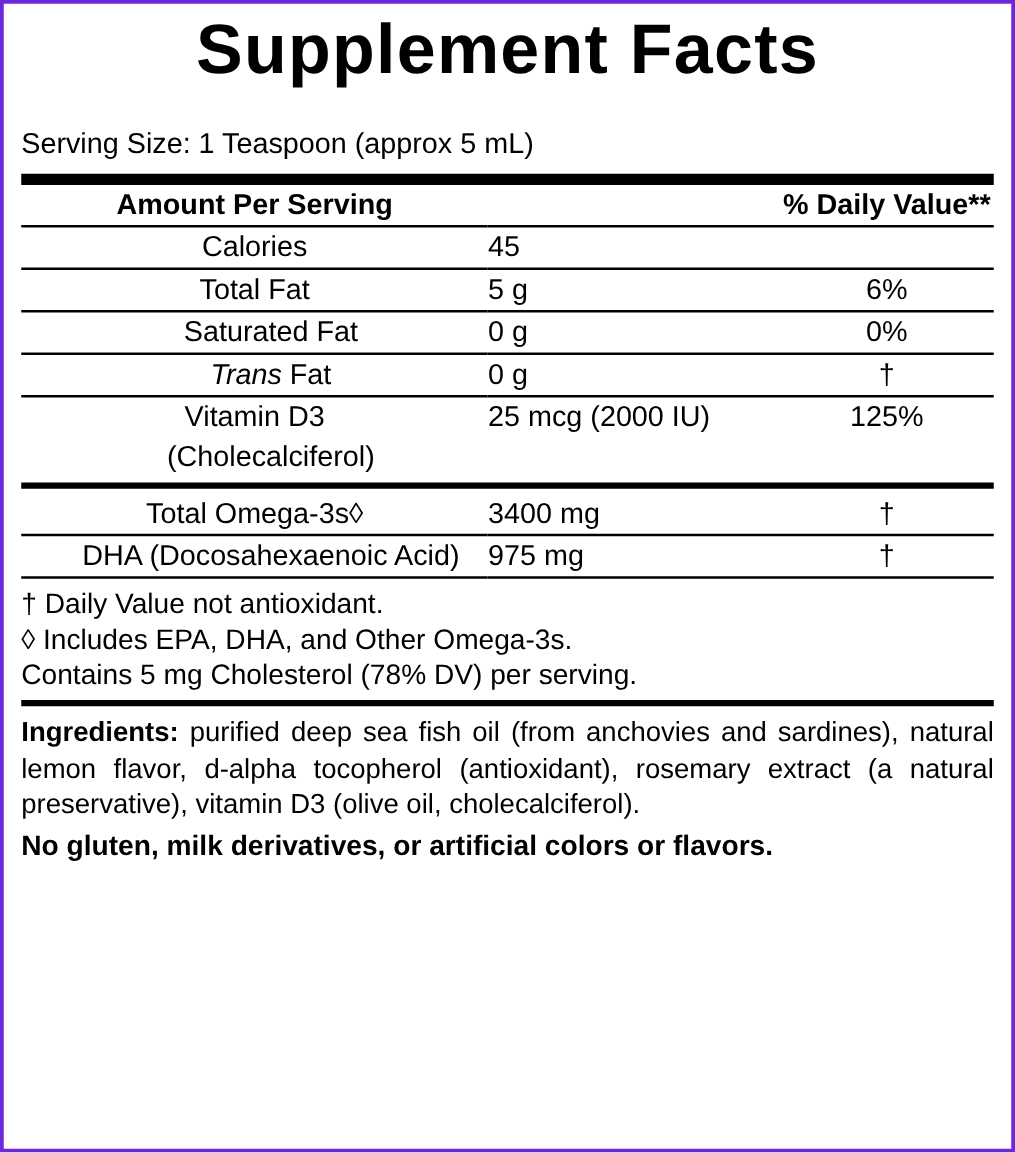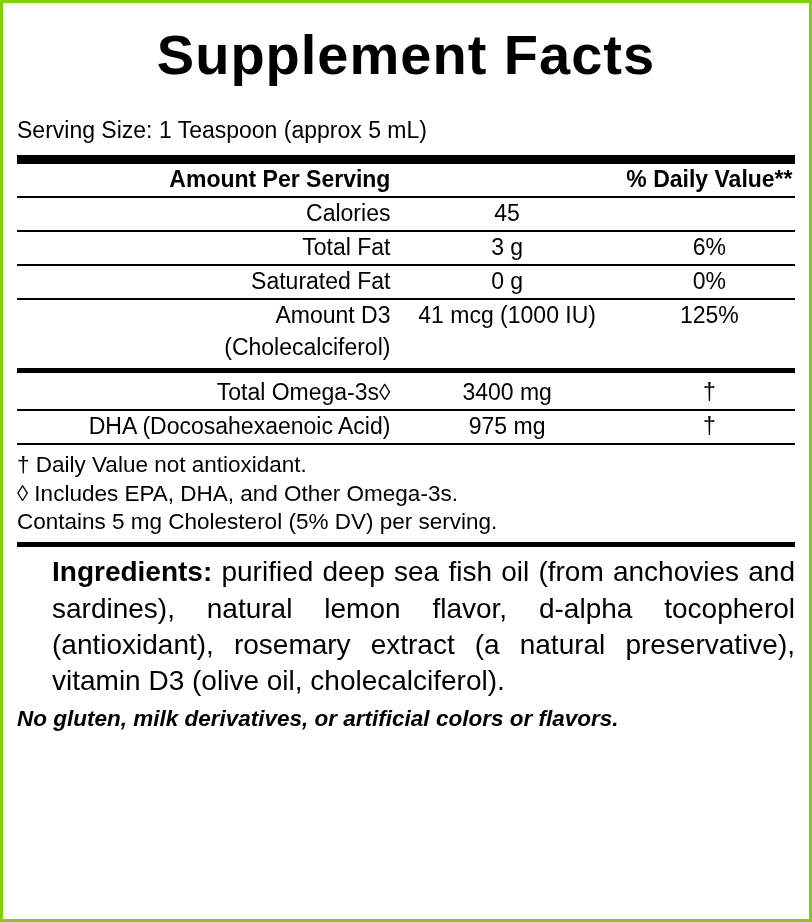--- a/index.html
+++ b/index.html
@@ -11,22 +11,22 @@
     width: 812px;
     height: 922px;
     font-family: "Liberation Sans", sans-serif;
     color: #000000;
     -webkit-font-smoothing: antialiased;
   }
   .panel {
     box-sizing: border-box;
     width: 812px;
     height: 922px;
-    border: 3px solid #84cc16;
-    padding: 20px 14px 0 14px;
+    border: 3px solid #6d28d9;
+    padding: 4px 14px 0 14px;
     position: relative;
   }
   .title {
     font-size: 56px;
     font-weight: bold;
     letter-spacing: 1px;
     line-height: 1.0;
     margin: 4px 0 10px 0;
     white-space: nowrap;
     text-align: center;
@@ -50,58 +50,56 @@
   }
   table.facts td {
     padding: 2px 0 3px 0;
     vertical-align: top;
     border-bottom: 2px solid #000000;
   }
   table.facts tr.no-rule td {
     border-bottom: none;
   }
   td.name {
-    text-align: right;
+    text-align: center;
     width: 48%;
   }
   td.amount {
-    text-align: center;
+    text-align: left;
     width: 30%;
     padding-right: 6px;
   }
   td.dv {
     text-align: center;
     width: 22%;
   }
   .indent1 {
     padding-left: 26px !important;
   }
   .italic {
     font-style: italic;
   }
   .footnotes {
     font-size: 22.5px;
     line-height: 1.28;
     padding: 6px 0 5px 0;
   }
   .ingredients {
-    font-size: 28px;
+    font-size: 22px;
     line-height: 1.30;
     text-align: justify;
     padding-top: 7px;
-    margin-left: 35px;
   }
   .ingredients b {
     font-weight: bold;
   }
   .nogluten {
     font-size: 22.5px;
     font-weight: bold;
     padding-top: 6px;
-    font-style: italic;
   }
   .spacer-sm { height: 4px; }
 </style>
 </head>
 <body>
 
 <div class="panel">
 
   <div class="title">Supplement Facts</div>
 
@@ -118,34 +116,39 @@
     </tr>
 
     <tr>
       <td class="name">Calories</td>
       <td class="amount">45</td>
       <td class="dv"></td>
     </tr>
 
     <tr>
       <td class="name">Total Fat</td>
-      <td class="amount">3 g</td>
+      <td class="amount">5 g</td>
       <td class="dv">6%</td>
     </tr>
 
     <tr>
       <td class="name indent1">Saturated Fat</td>
       <td class="amount">0 g</td>
       <td class="dv">0%</td>
     </tr>
 
+    <tr>
+      <td class="name indent1"><span class="italic">Trans</span><span> Fat</span></td>
+      <td class="amount">0 g</td>
+      <td class="dv">†</td>
+    </tr>
 
     <tr class="no-rule">
-      <td class="name">Amount D3</td>
-      <td class="amount">41 mcg (1000 IU)</td>
+      <td class="name">Vitamin D3</td>
+      <td class="amount">25 mcg (2000 IU)</td>
       <td class="dv">125%</td>
     </tr>
     <tr class="no-rule">
       <td class="name indent1">(Cholecalciferol)</td>
       <td class="amount"></td>
       <td class="dv"></td>
     </tr>
   </tbody>
     </table>
 
@@ -164,21 +167,21 @@
       <td class="name indent1">DHA (Docosahexaenoic Acid)</td>
       <td class="amount">975 mg</td>
       <td class="dv">†</td>
     </tr>
   </tbody>
     </table>
 
   <div class="footnotes">
     <div>† Daily Value not antioxidant.</div>
     <div>◊ Includes EPA, DHA, and Other Omega-3s.</div>
-    <div>Contains 5 mg Cholesterol (5% DV) per serving.</div>
+    <div>Contains 5 mg Cholesterol (78% DV) per serving.</div>
   </div>
 
   <div class="rule-med"></div>
 
   <div class="ingredients"><b>Ingredients:</b><span> purified deep sea fish oil (from anchovies and sardines), natural lemon flavor, d-alpha tocopherol (antioxidant), rosemary extract (a natural preservative), vitamin D3 (olive oil, cholecalciferol).</span></div>
 
   <div class="nogluten">No gluten, milk derivatives, or artificial colors or flavors.</div>
 
 </div>
 

